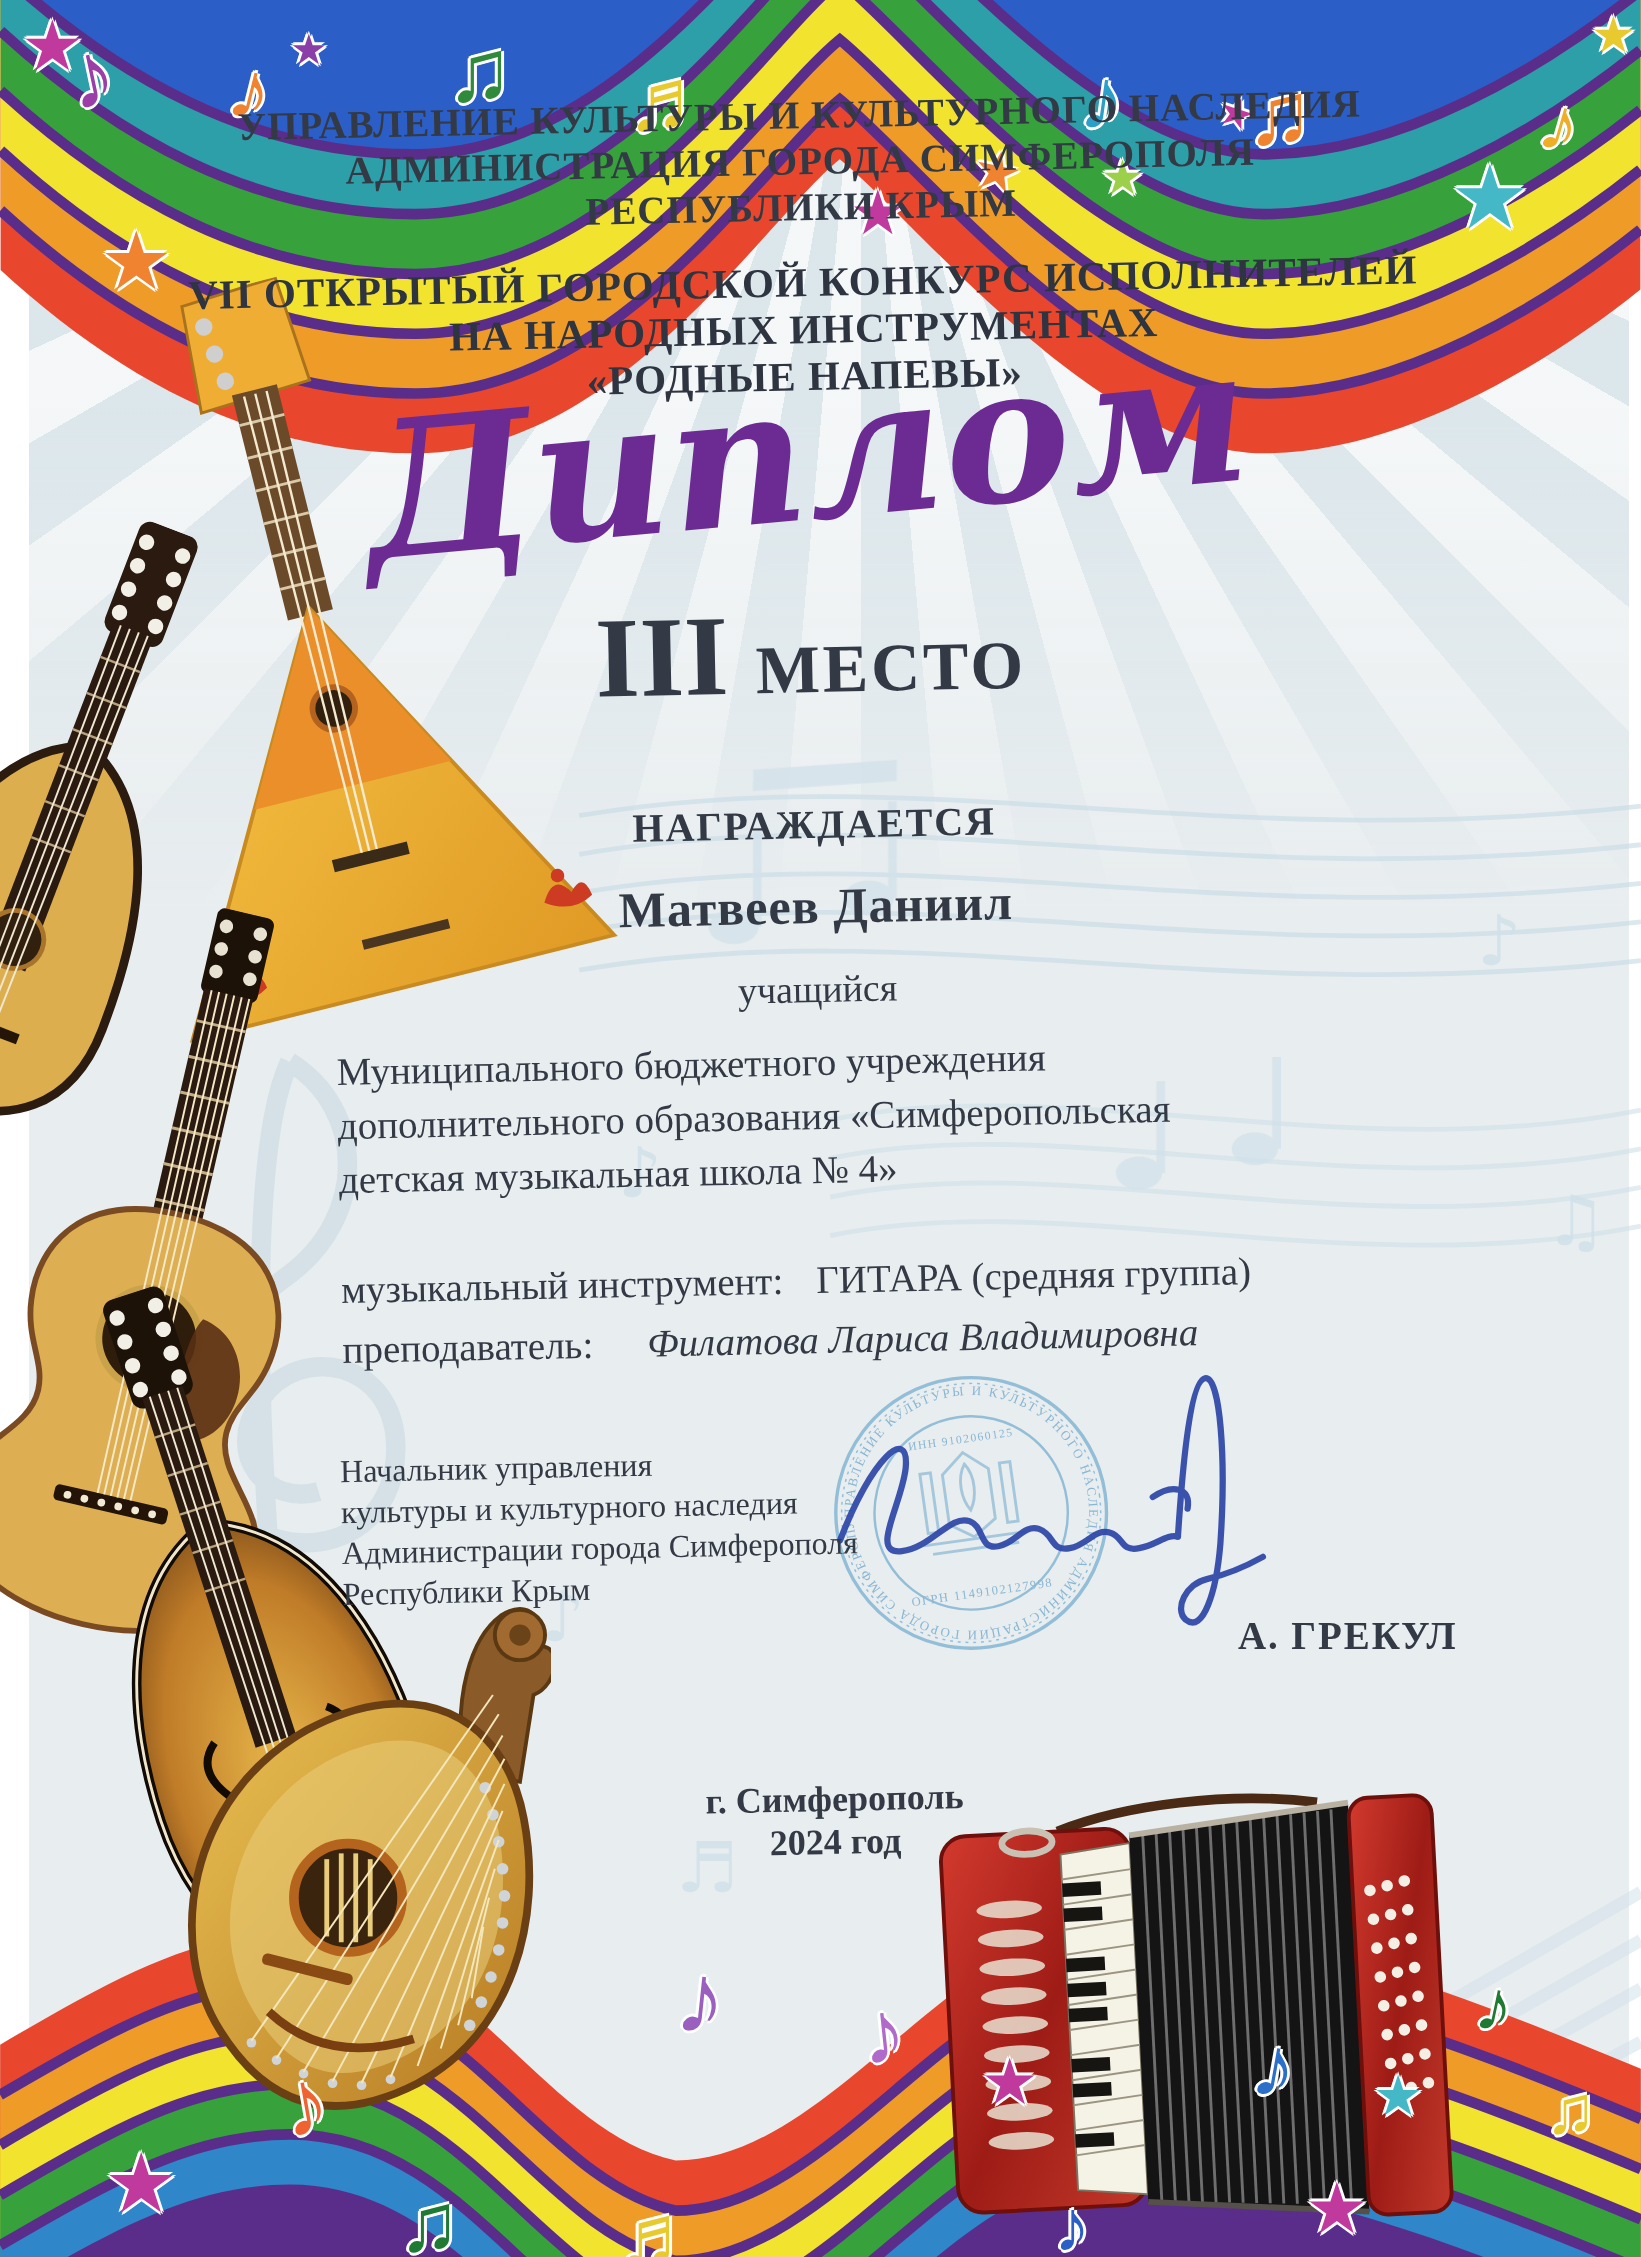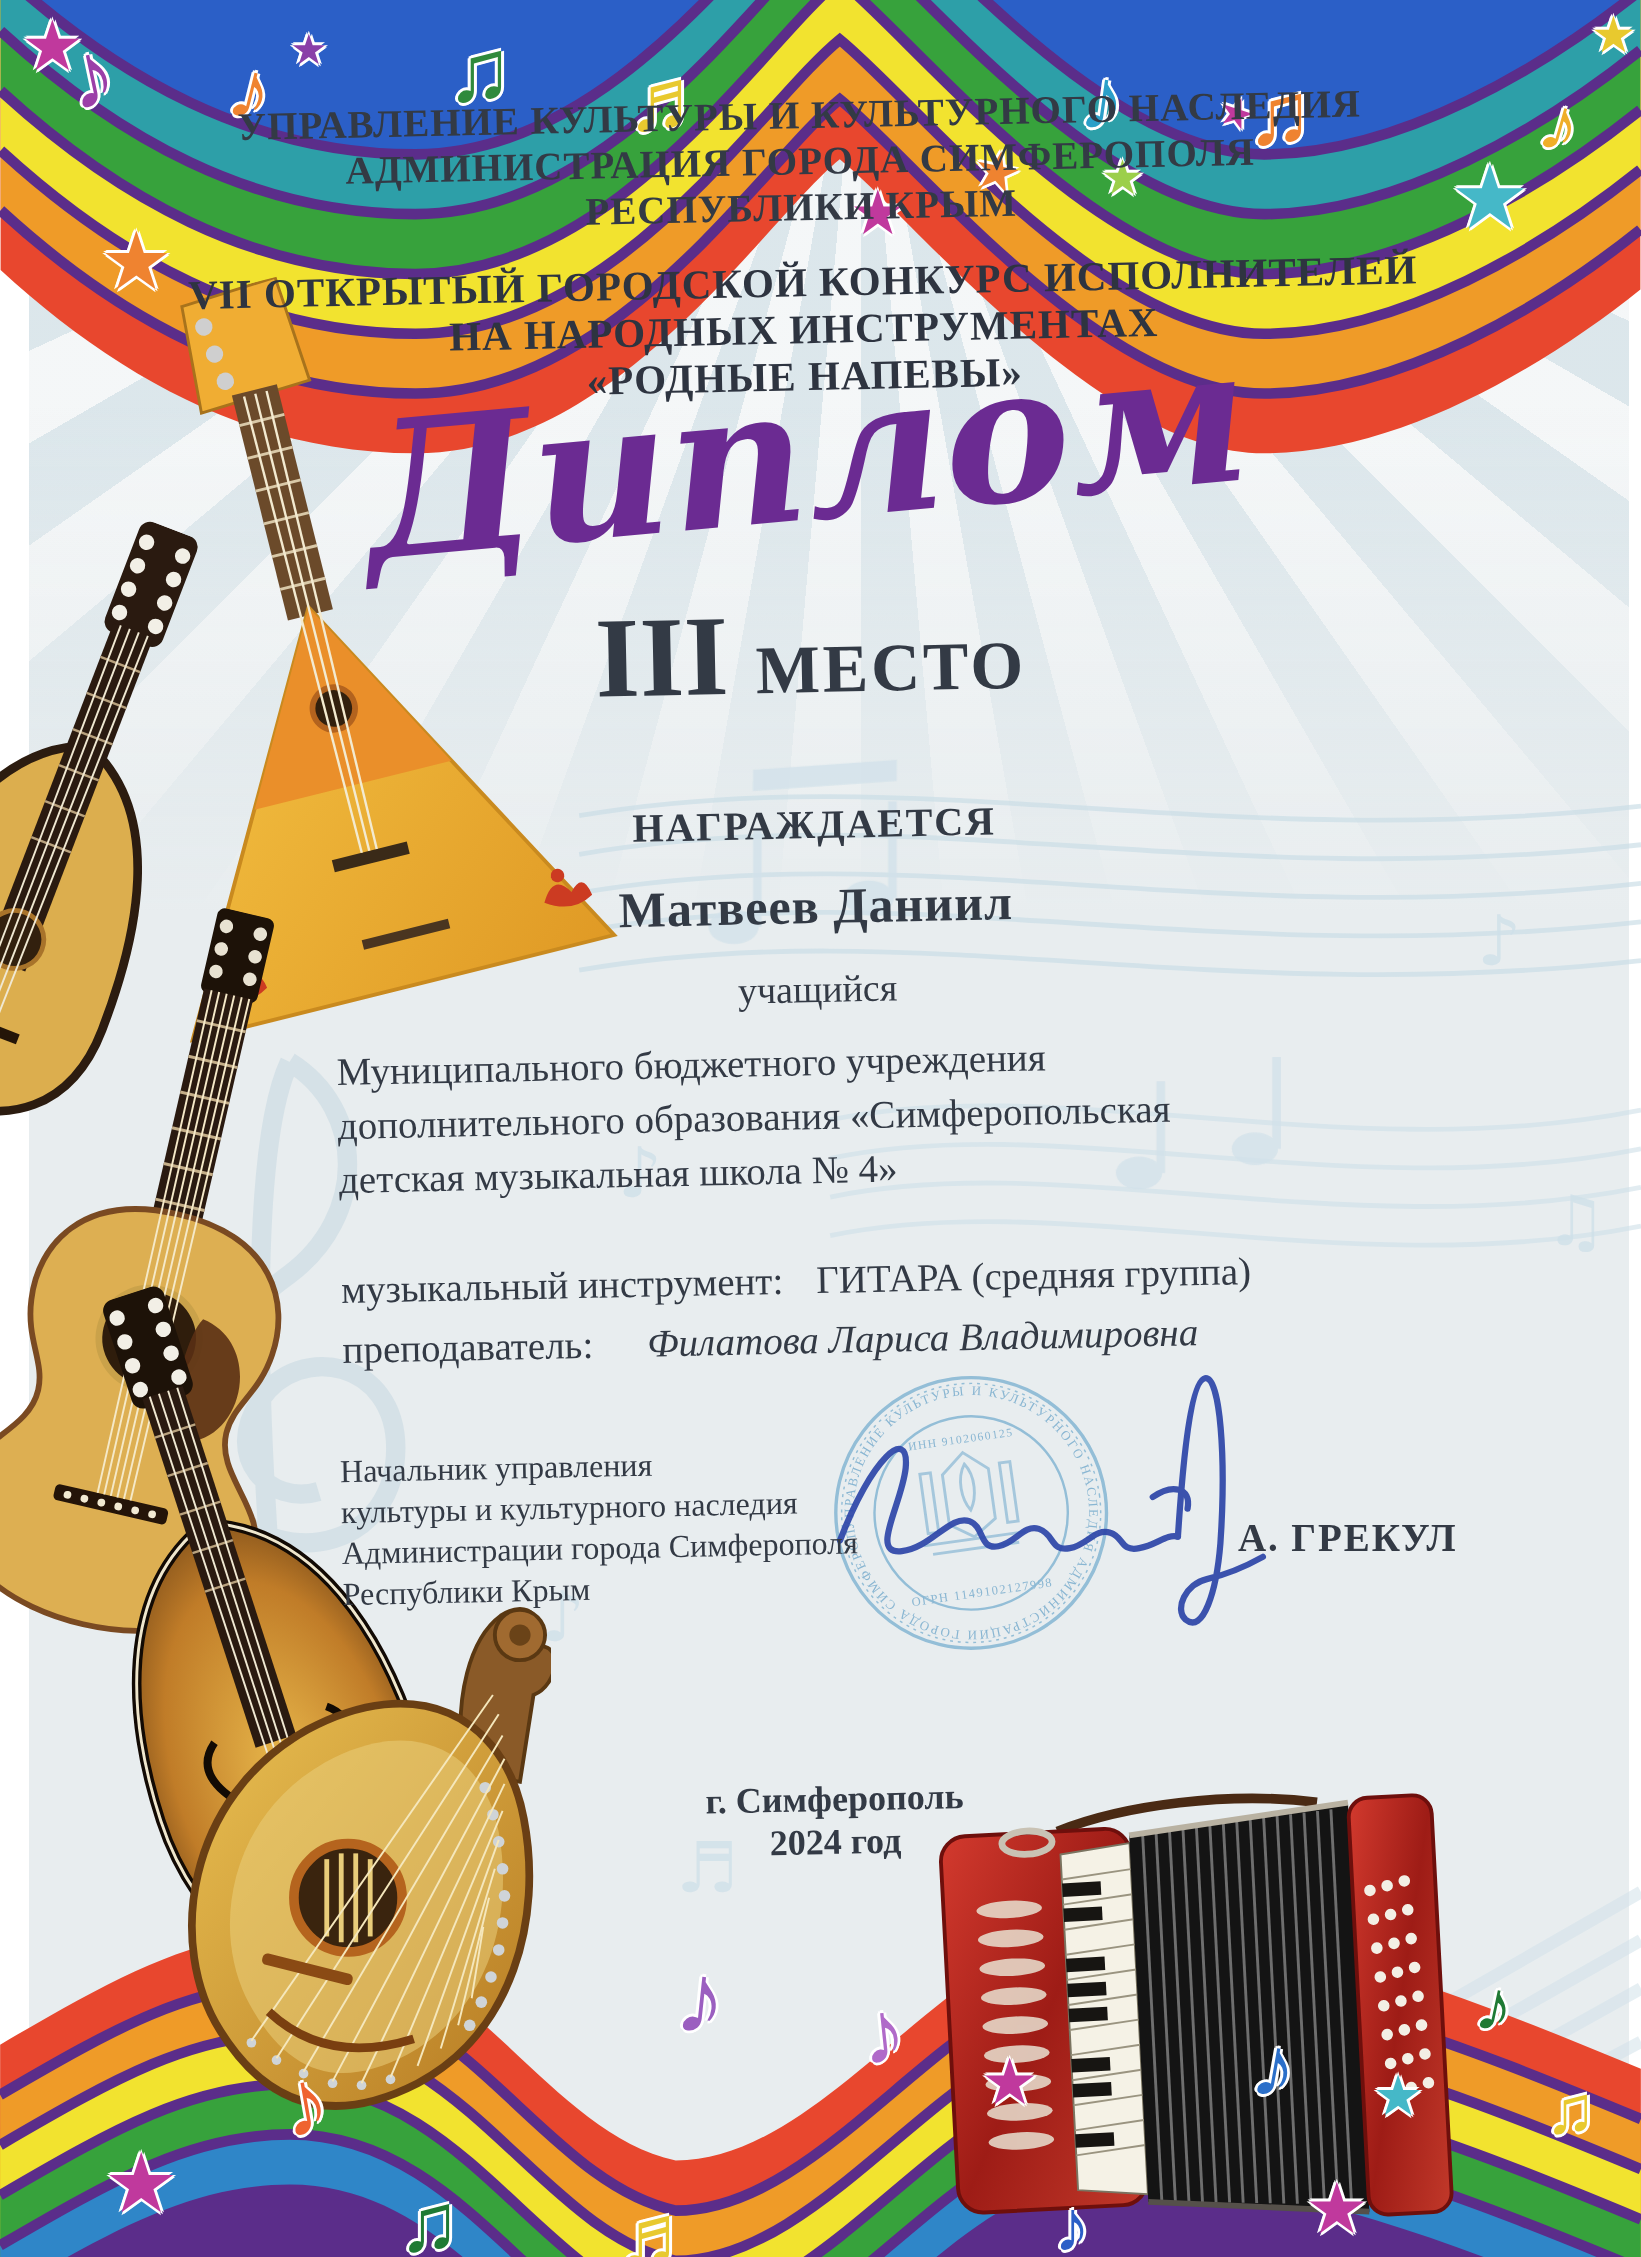--- a/index.html
+++ b/index.html
@@ -21,21 +21,21 @@
   .place-word{font-size:68px;font-weight:bold;line-height:1;letter-spacing:2.9px;}
   .awarded{font-size:40px;font-weight:bold;letter-spacing:1.9px;}
   .recipient{font-size:50px;font-weight:bold;letter-spacing:1px;}
   .role{font-size:38px;}
   .block-left{position:absolute;left:338px;text-align:left;}
   .school-line{font-size:39px;line-height:54px;}
   .detail-line{font-size:39px;line-height:60px;}
   .detail-value{margin-left:33px;}
   .teacher-value{font-style:italic;margin-left:54px;}
   .official-line{font-size:32px;line-height:41px;}
-  .signer{position:absolute;left:1238px;top:1515px;font-size:39px;font-weight:bold;letter-spacing:1.9px;z-index:7;}
+  .signer{position:absolute;left:1238px;top:1613px;font-size:39px;font-weight:bold;letter-spacing:1.9px;z-index:7;}
   .city-line{font-size:36px;font-weight:bold;line-height:43px;}
   .glyph{position:absolute;line-height:1;z-index:5;
          text-shadow:-2.9px 0 0 #fff,2.9px 0 0 #fff,0 -2.9px 0 #fff,0 2.9px 0 #fff,-1.9px -1.9px 0 #fff,1.9px 1.9px 0 #fff;}
   svg{display:block;}
 </style>
 </head>
 <body>
 
 <div class="cert">
   <div class="rays"></div>

